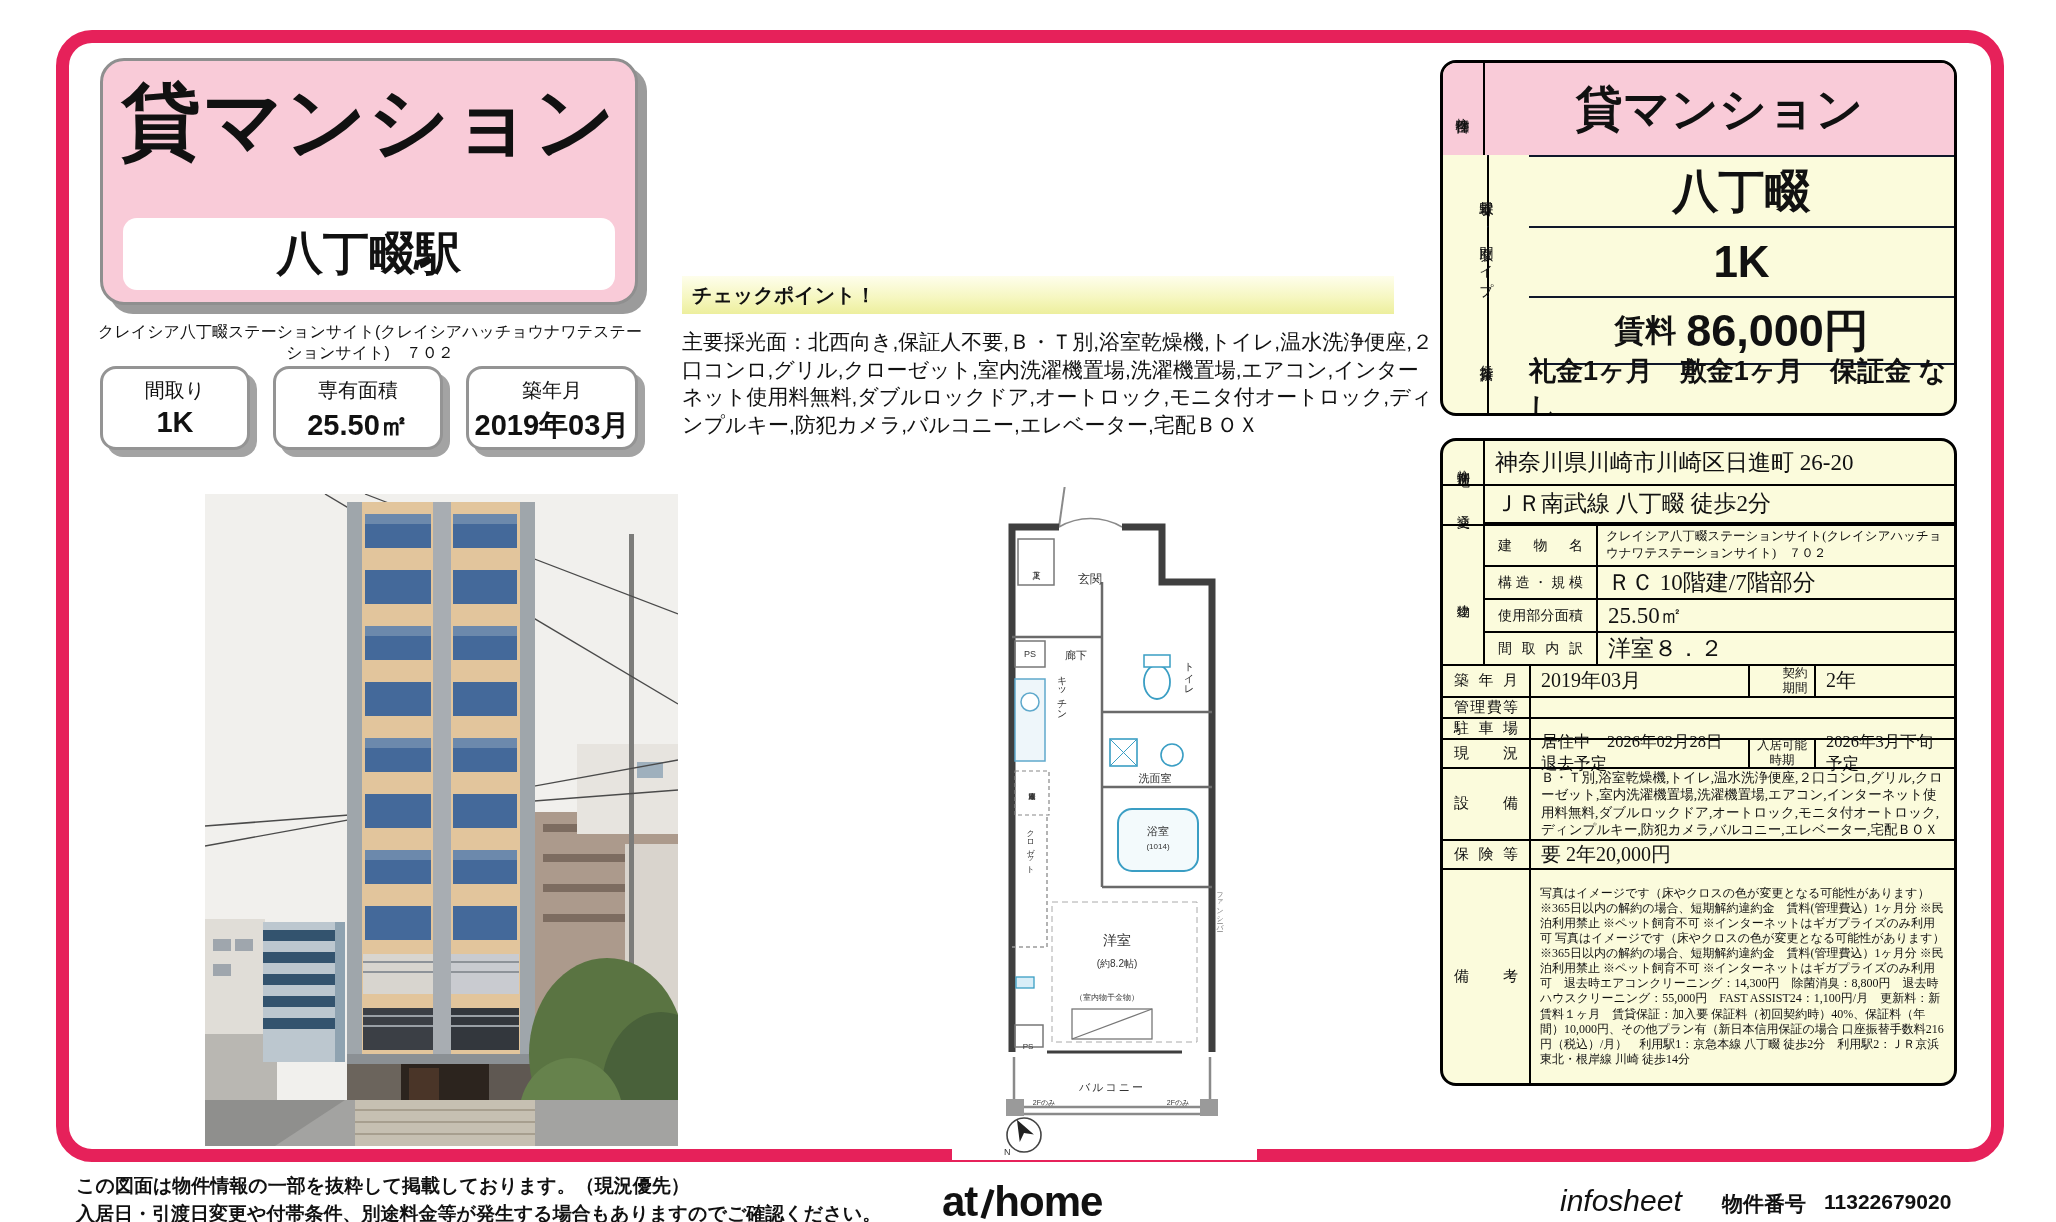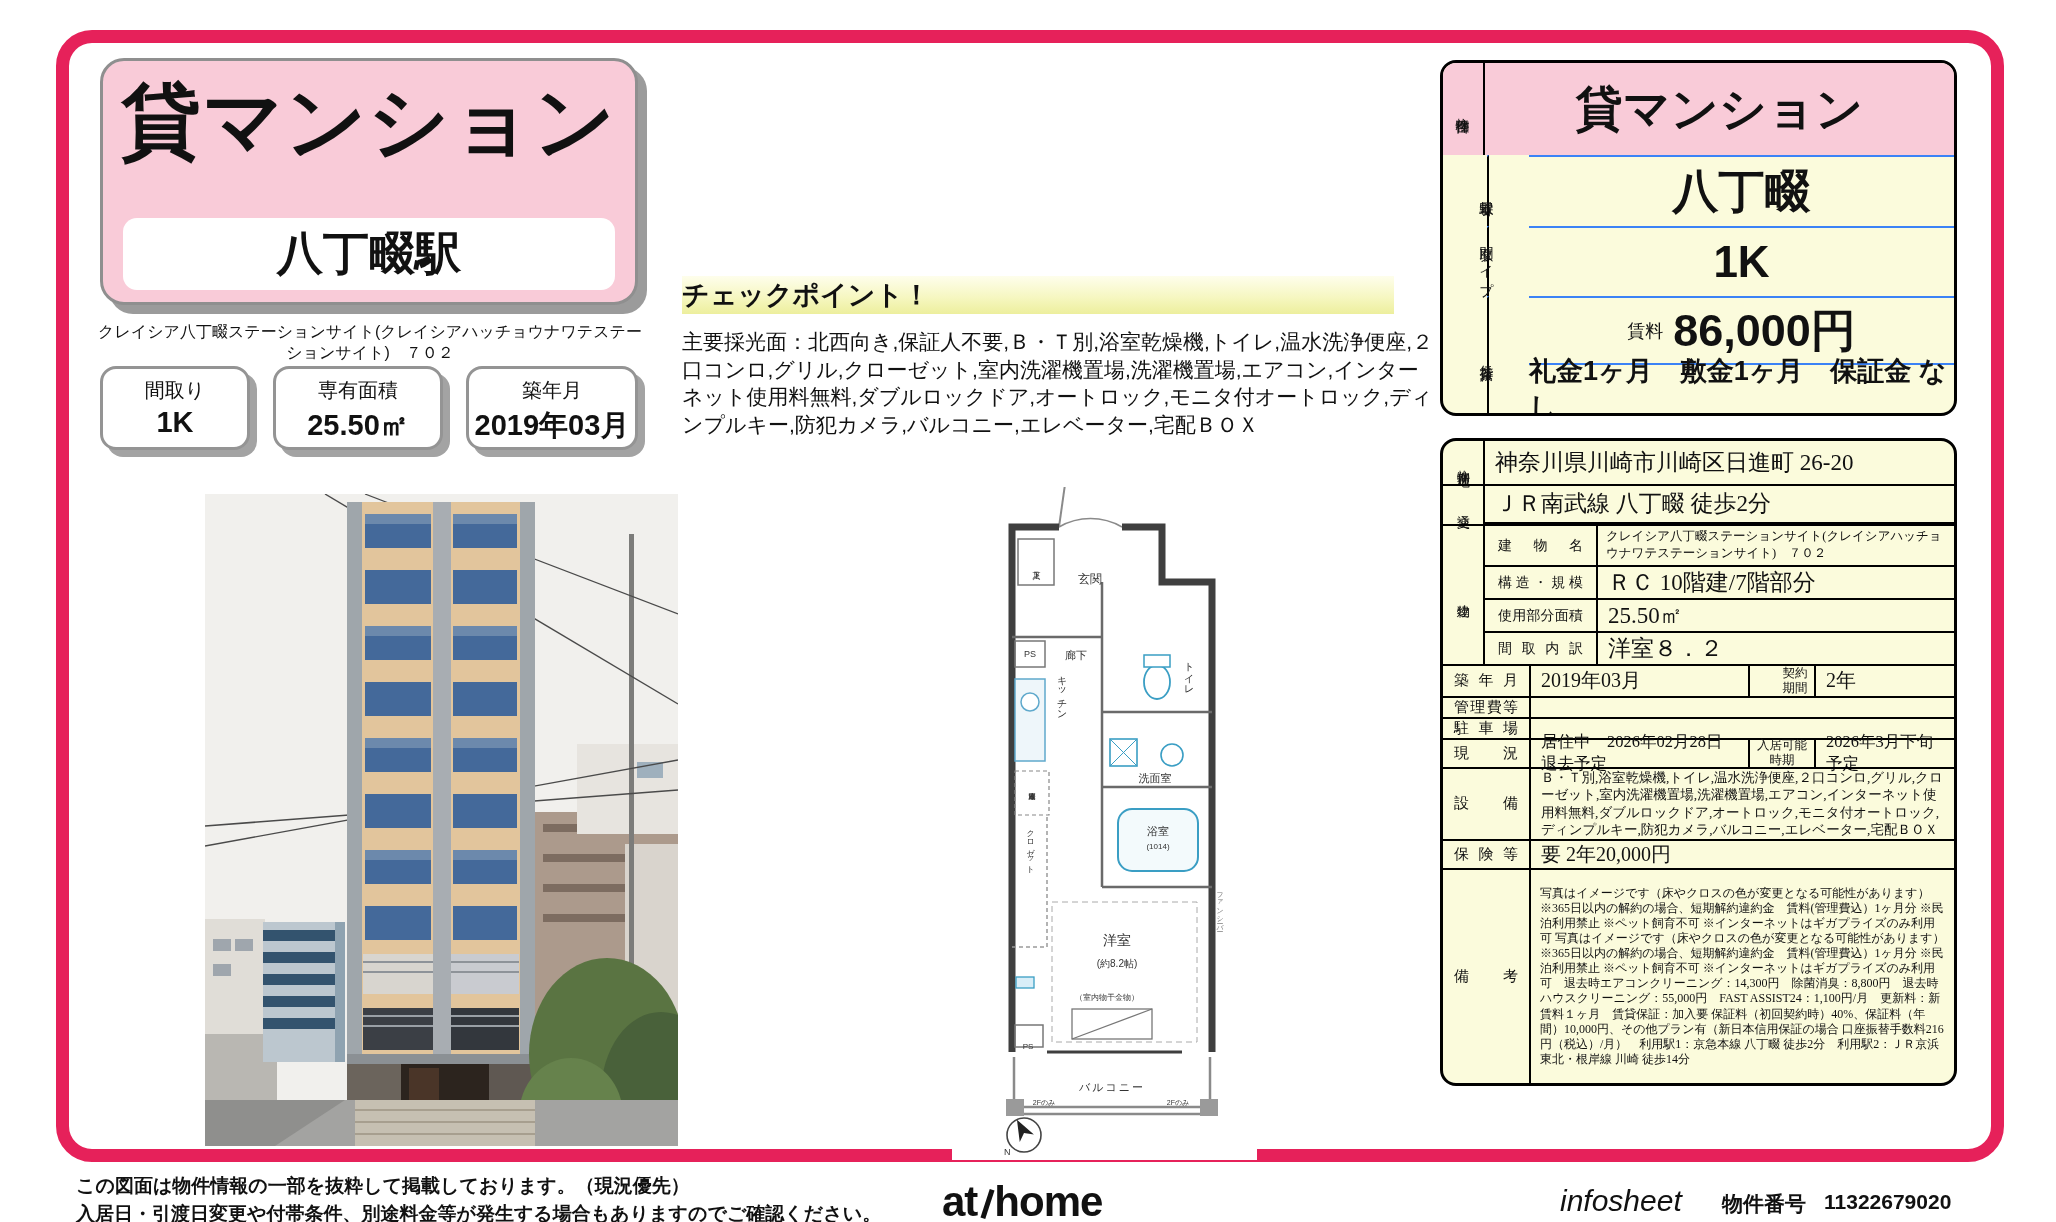--- a/index.html
+++ b/index.html
@@ -20,38 +20,38 @@
   
   .spec-boxes{position:absolute;left:100px;top:366px;width:538px;display:flex;justify-content:space-between;}
   .spec-box{background:#fff;border:3px solid #949494;border-radius:16px;box-shadow:7px 7px 0 0 #a3a3a3;
             height:84px;box-sizing:border-box;text-align:center;padding-top:8px;}
   .spec-box .lbl{font-size:20px;}
   .spec-box .val{font-size:29px;font-weight:600;margin-top:2px;}
   .sb1{width:150px;} .sb2{width:170px;} .sb3{width:172px;}
   
   .cp-heading{position:absolute;left:682px;top:276px;width:712px;height:38px;
               background:linear-gradient(180deg,#fefeec 0%,#f6f7c2 55%,#edef9d 100%);
-              font-size:27px;font-weight:bold;line-height:38px;box-sizing:border-box;}
+              font-size:20px;font-weight:bold;line-height:38px;padding-left:10px;box-sizing:border-box;}
   .cp-body{position:absolute;left:682px;top:328px;width:752px;font-size:21px;line-height:1.32;}
   
   .photo{position:absolute;left:205px;top:494px;width:473px;height:652px;}
   .floorplan{position:absolute;left:952px;top:487px;width:305px;height:673px;}
   
   .stable{position:absolute;left:1440px;top:60px;width:517px;height:356px;border:3px solid #000;
           border-radius:16px;overflow:hidden;box-sizing:border-box;background:#fbfbdc;
           display:grid;grid-template-columns:42px 1fr;grid-template-rows:92px 71px 70px 67px 50px;}
   .stable>div{display:flex;align-items:center;justify-content:center;box-sizing:border-box;}
   .st-lbl{border-right:2px solid #000;font-size:14px;}
   .st-lbl span{writing-mode:vertical-rl;text-orientation:upright;letter-spacing:1px;}
-  .bt{border-top:2px solid #3b82f6;margin-left:44px;}
+  .bt{border-top:2px solid #0f172a;margin-left:44px;}
   .pinkbg{background:#f9cbd8;}
   .st-v1{font-size:47px;font-weight:bold;}
   .st-v2{font-size:46px;font-weight:bold;}
   .st-v3{font-size:44px;font-weight:bold;}
-  .st-rent .rl{font-size:18px;font-weight:normal;margin-right:10px;text-align:center;}
+  .st-rent .rl{font-size:31px;font-weight:bold;margin-right:10px;text-align:center;}
   .st-rent .rv{font-size:45px;font-weight:bold;}
   .st-terms{font-size:27px;font-weight:600;}
   .span2{grid-row:4/6;grid-column:1;}
   
   .dtable{position:absolute;left:1440px;top:438px;width:517px;height:648px;border:3px solid #000;
           border-radius:16px;overflow:hidden;box-sizing:border-box;background:#fbfbdc;
           display:flex;flex-direction:column;font-family:"Liberation Serif","DejaVu Serif",serif;}
   .d-row{display:flex;box-sizing:border-box;}
   .d-row+.d-row{border-top:2px solid #000;}
   .dl-v{width:42px;border-right:2px solid #000;display:flex;align-items:center;justify-content:center;

